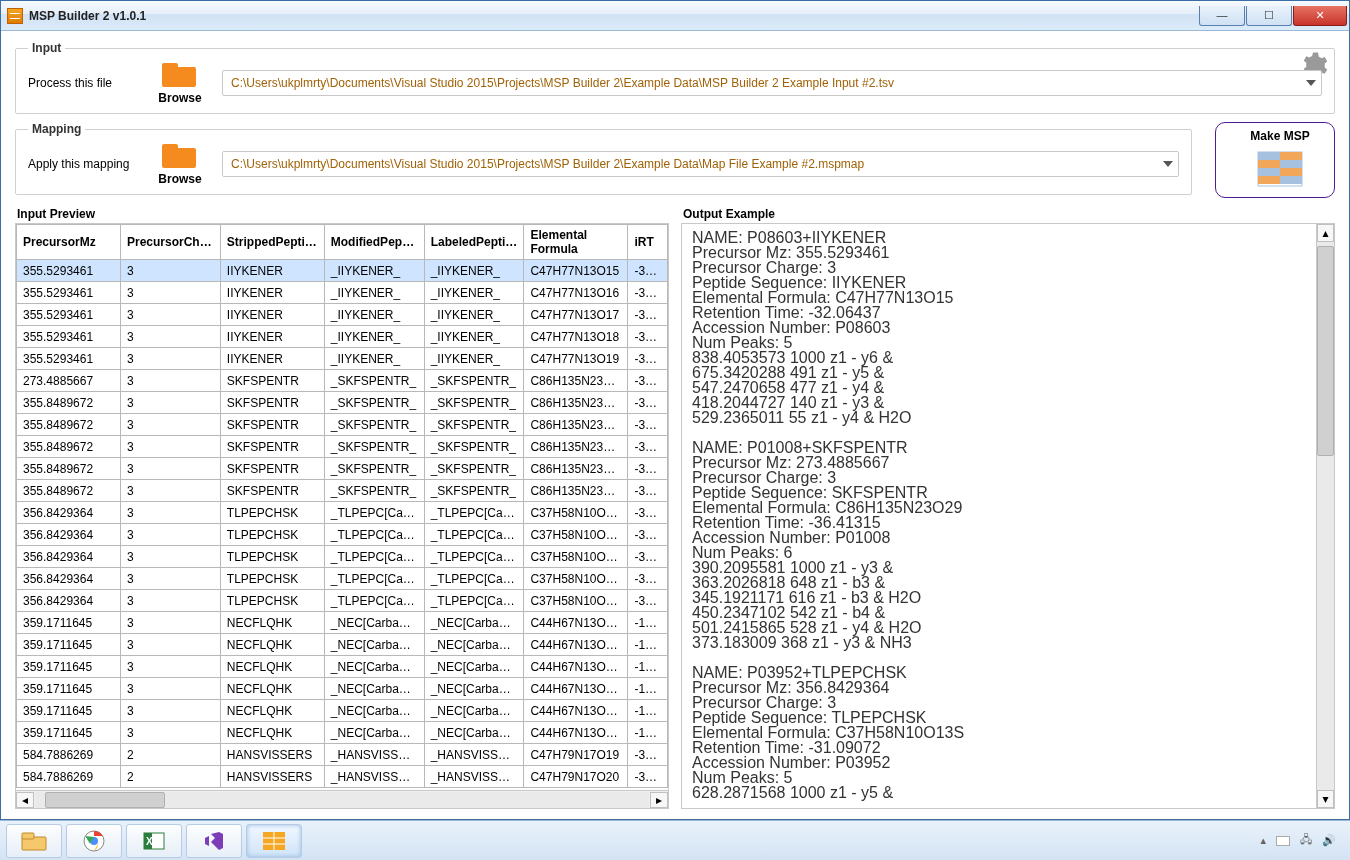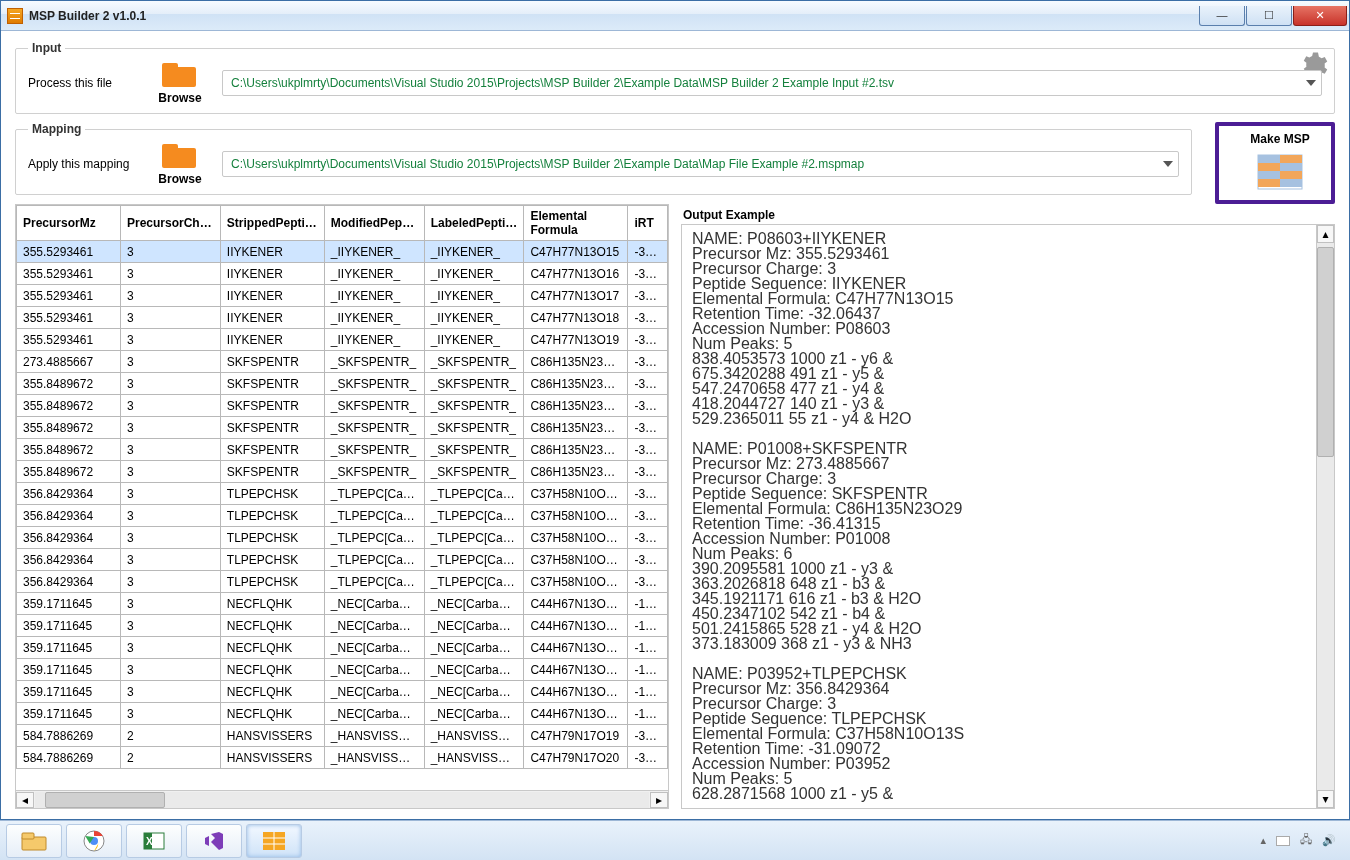--- a/index.html
+++ b/index.html
@@ -96,38 +96,38 @@
     background:#f58b1f; border-radius:2px 2px 0 0;
   }
   .browse .lbl { font-weight:600; margin-top:2px; }
   .path-input {
     flex:1;
     height:26px;
     border:1px solid #c8c8c8;
     border-radius:2px;
     padding:0 24px 0 8px;
     font: inherit;
-    color:#15803d;
+    color:#a16207;
     background:#fff;
     position:relative;
   }
   .combo-wrap { flex:1; position:relative; display:flex; }
   .combo-wrap .chev {
     position:absolute; right:6px; top:50%; transform:translateY(-50%);
     width:0;height:0;border-left:5px solid transparent;border-right:5px solid transparent;border-top:6px solid #555;
   }
   .gear {
     width:30px;height:30px; color:#888; cursor:pointer;
     position:absolute; right:22px; top:50px;
   }
   .gear svg { width:100%; height:100%; }
   .top-area { display:flex; gap:23px; align-items:flex-start; }
   .top-left { flex:1; }
   .make-msp-box {
-    border:4px solid #4c1d95; border-radius:2px; padding:6px 8px 10px 18px;
+    border:1px solid #4c1d95; border-radius:10px; padding:6px 8px 10px 18px;
     text-align:center; width:120px;
   }
   .make-msp-box .hdr { font-weight:600; margin-bottom:8px; }
   .msp-icon { width:46px; height:36px; margin:0 auto; display:block; }
   .previews { flex:1; display:flex; gap:12px; min-height:0; }
   .panel-title { font-weight:600; margin:4px 0 2px 2px; }
   .panel { border:1px solid #c8c8c8; background:#fff; flex:1; display:flex; flex-direction:column; min-height:0; }
   .left-preview { width:50%; display:flex; flex-direction:column; min-height:0;}
   .right-preview { width:50%; display:flex; flex-direction:column; min-height:0;}
   table.grid {
@@ -257,20 +257,21 @@
           <rect x="1" y="17" width="22" height="8" fill="#a6c1e0"></rect>
           <rect x="23" y="17" width="22" height="8" fill="#f2a65a"></rect>
           <rect x="1" y="25" width="22" height="8" fill="#f2a65a"></rect>
           <rect x="23" y="25" width="22" height="8" fill="#a6c1e0"></rect>
         </svg>
       </div>
     </div>
 
     <div class="previews">
       <div class="left-preview">
+        <div class="panel-title">Input Preview</div>
         <div class="panel">
           <div class="grid-wrap">
             <div class="grid-scroll">
               <table class="grid" id="input-grid">
                   <colgroup>
                     <col style="width: 100px;">
                     <col style="width: 96px;">
                     <col style="width: 100px;">
                     <col style="width: 96px;">
                     <col style="width: 96px;">

